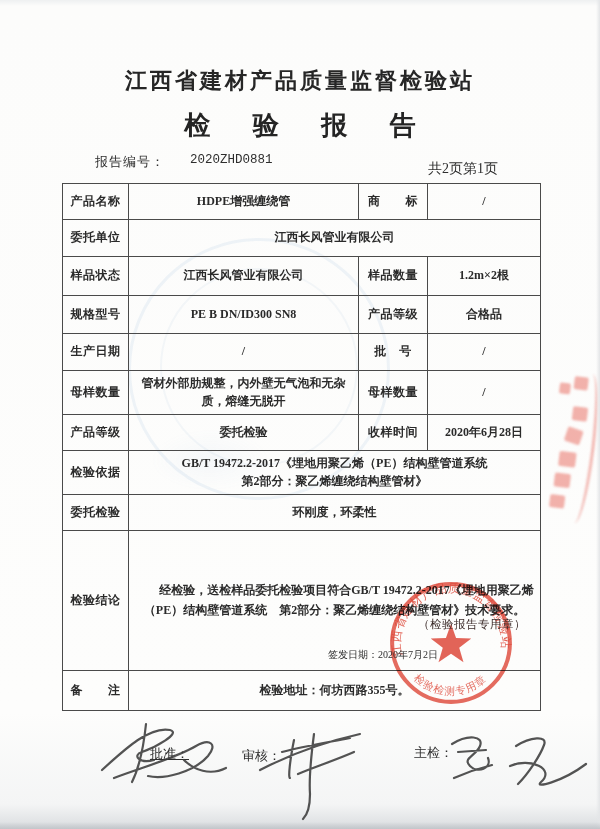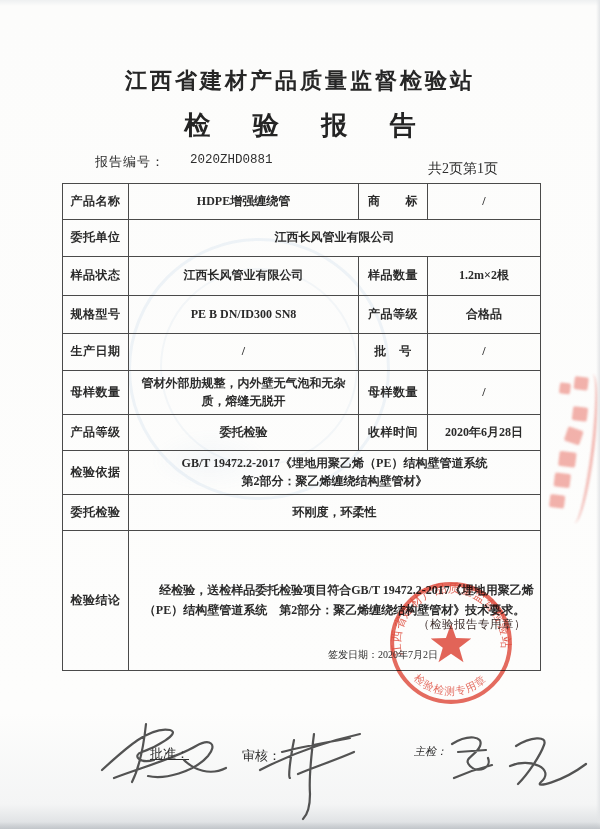--- a/index.html
+++ b/index.html
@@ -63,21 +63,21 @@
   .stamp-bleed .b4 { left:18px; top:56px; width:16px; height:15px; transform:rotate(12deg); }
   .stamp-bleed .b5 { left:14px; top:80px; width:17px; height:15px; }
   .stamp-bleed .b6 { left:12px; top:102px; width:16px; height:14px; }
   .stamp-bleed .b7 { left:10px; top:124px; width:15px; height:13px; }
   .stamp-bleed .paren { position:absolute; left:30px; top:0; width:18px; height:150px;
     border-right:3px solid rgba(225,70,55,0.5); border-radius:0 60% 60% 0/0 50% 50% 0; }
 
   .footer { position:absolute; left:0; top:735px; width:100%; font-size:13px; color:#2c2c2c; }
   .approve-label { position:absolute; left:150px; top:10px;text-decoration:underline; }
   .review-label  { position:absolute; left:242px; top:12px; }
-  .chief-label   { position:absolute; left:414px; top:9px; font-size:11px;font-style:italic; }
+  .chief-label   { position:absolute; left:414px; top:9px; font-size:13px; }
   .sig { position:absolute; }
   .sig path { fill:none; stroke:#3b3b3b; stroke-width:2.2; stroke-linecap:round;
     stroke-linejoin:round; opacity:0.88; }
   .sig1 { left:92px;  top:718px; }
   .sig2 { left:252px; top:722px; }
   .sig3 { left:438px; top:724px; }
 </style>
 </head>
 <body>
 
@@ -153,20 +153,24 @@
     </tr>
     <tr style="height:36px">
       <td class="lbl">委托检验</td>
       <td colspan="3">环刚度，环柔性</td>
     </tr>
     <tr style="height:140px">
       <td class="lbl">检验结论</td>
       <td colspan="3" class="conclusion-cell">
         <div class="conclusion-text">经检验，送检样品委托检验项目符合GB/T 19472.2-2017《埋地用聚乙烯（PE）结构壁管道系统　第2部分：聚乙烯缠绕结构壁管材》技术要求。</div>
       </td>
+    </tr>
+    <tr style="height:40px">
+      <td class="lbl">备　　注</td>
+      <td colspan="3" class="remark-cell">检验地址：何坊西路355号。</td>
     </tr>
   </tbody>
     </table>
 
   <svg class="seal-svg" viewBox="0 0 132 132">
     <circle cx="66" cy="66" r="58" fill="none" stroke="#dd3b2b" stroke-width="4" opacity="0.82"></circle>
     <polygon points="66,47 71,61.1 86,61.5 74.1,70.6 78.3,85 66,76.5 53.7,85 57.9,70.6 46,61.5 61,61.1" fill="#dd3b2b" opacity="0.85"></polygon>
     <defs>
       <path id="sealTopArc" d="M 18,80 A 50,50 0 1 1 114,80"></path>
       <path id="sealBottomArc" d="M 28,100 A 51,51 0 0 0 104,100"></path>

